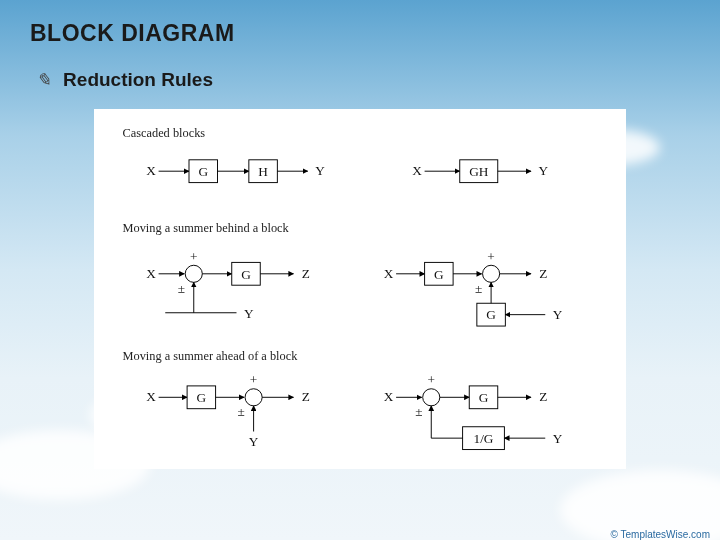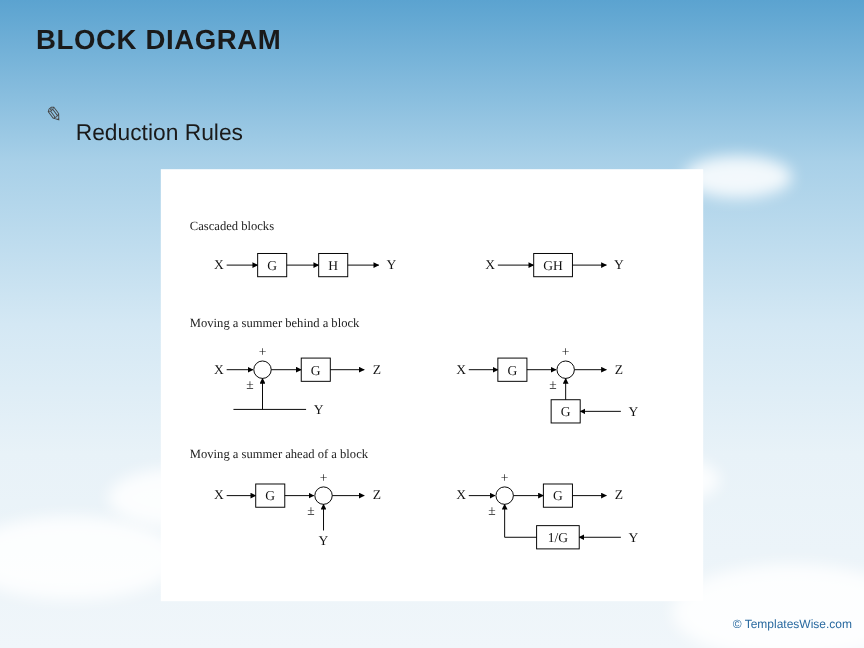--- a/index.html
+++ b/index.html
@@ -43,27 +43,26 @@
     margin-left: 6px;
   }
   .bullet-icon {
     font-size: 18px;
     color: #444;
     font-style: italic;
     font-family: 'Brush Script MT', cursive;
   }
   .bullet-text {
     font-size: 19px;
-    font-weight: normal;
+    font-weight: bold;
     color: #1a1a1a;
-    margin-top: 32px;
   }
   .figure-panel {
     margin: 18px auto 0 auto;
-    width: 452px;
+    width: 532px;
     height: 360px;
     background: #ffffff;
     position: relative;
     font-family: 'Times New Roman', serif;
   }
   .figure-panel svg {
     width: 100%;
     height: 100%;
   }
   .fig-label {
@@ -86,21 +85,21 @@
     stroke-width: 1;
     fill: none;
   }
   .summer {
     fill: #fff;
     stroke: #000;
     stroke-width: 1;
   }
   .watermark {
     position: absolute;
-    bottom: 14px;
+    bottom: 0;
     right: 10px;
     font-size: 10px;
     color: #2a6aa0;
     z-index: 3;
   }
 </style>
 </head>
 <body>
 
 <div class="cloud c1"></div>

